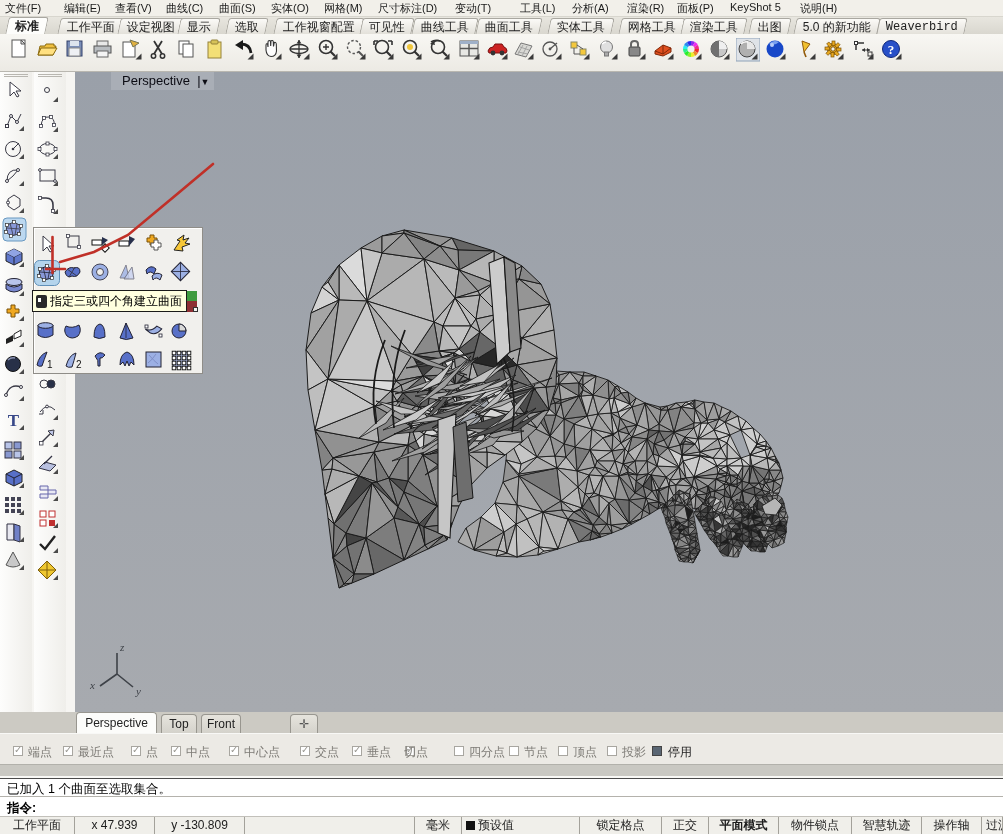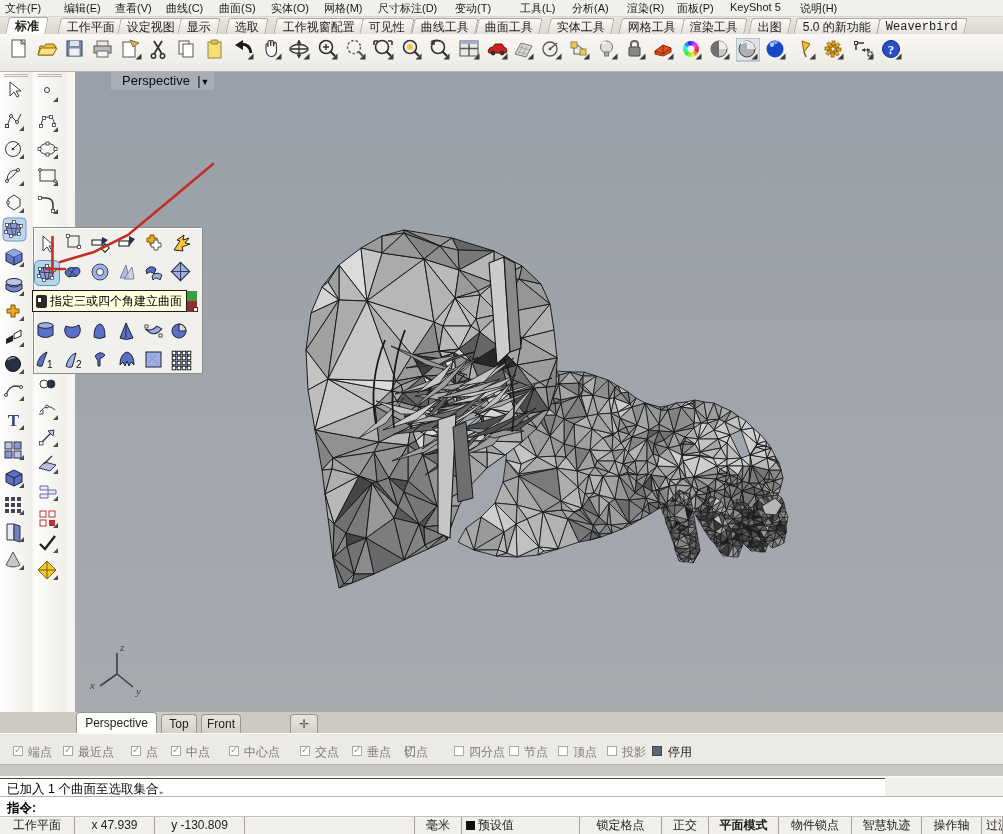--- a/index.html
+++ b/index.html
@@ -28,21 +28,21 @@
 .vtab{position:absolute;top:2px;height:21px;line-height:18px;text-align:center;font-size:12px;color:#222;background:linear-gradient(#e6e4dd,#d2d0c9);border:1px solid #98968f;border-bottom:none;border-radius:4px 4px 0 0;}
 .vtab.act{background:#fcfcfa;top:0;height:21px;line-height:20px;z-index:2;}
 
 #osnap{left:0;top:733px;width:1003px;height:31px;background:#eceae5;border-top:1px solid #f8f8f6;}
 .chk{position:absolute;top:12px;width:10px;height:10px;background:#fff;border:1px solid #a8a6a0;}
 .chk.on:after{content:"✓";position:absolute;left:0px;top:-3px;font-size:10px;color:#9a9892;}
 .olab{position:absolute;top:10px;font-size:12px;color:#7d7b76;}
 
 #gap{left:0;top:764px;width:1003px;height:14px;background:#c9c8c2;border-top:1px solid #b2b1ab;box-shadow:inset 0 -2px 0 #f8f8f5;}
 
-#cmd1{left:0;top:778px;width:885px;height:18px;background:#fff;border-top:1px solid #4a4a4a;}
+#cmd1{left:0;top:778px;width:1003px;height:18px;background:#fff;border-top:1px solid #4a4a4a;}
 #cmd1 span{position:absolute;left:7px;top:2px;font-size:12.5px;color:#000;}
 #cmd2{left:0;top:796px;width:1003px;height:20px;background:#fff;border-top:1px solid #b4b2ac;}
 #cmd2 span{position:absolute;left:7px;top:3px;font-size:12.5px;font-weight:bold;color:#000;}
 
 #status{left:0;top:816px;width:1003px;height:18px;background:#f0efea;border-top:1px solid #c2c0ba;}
 .scell{position:absolute;top:0;height:18px;line-height:17px;text-align:center;font-size:12px;color:#1c1c1c;border-right:1px solid #a3a19a;white-space:nowrap;overflow:hidden;}
 
 #palette{left:33px;top:227px;width:170px;height:147px;background:#f1f0ed;border:1px solid #8f8d88;box-shadow:1px 1px 0 #fff inset;z-index:20;}
 #tooltip{left:32px;top:290px;width:155px;height:22px;background:#ffffdf;border:1px solid #1a1a1a;z-index:22;font-size:12px;color:#000;line-height:20px;white-space:nowrap;overflow:hidden;}
 </style>

